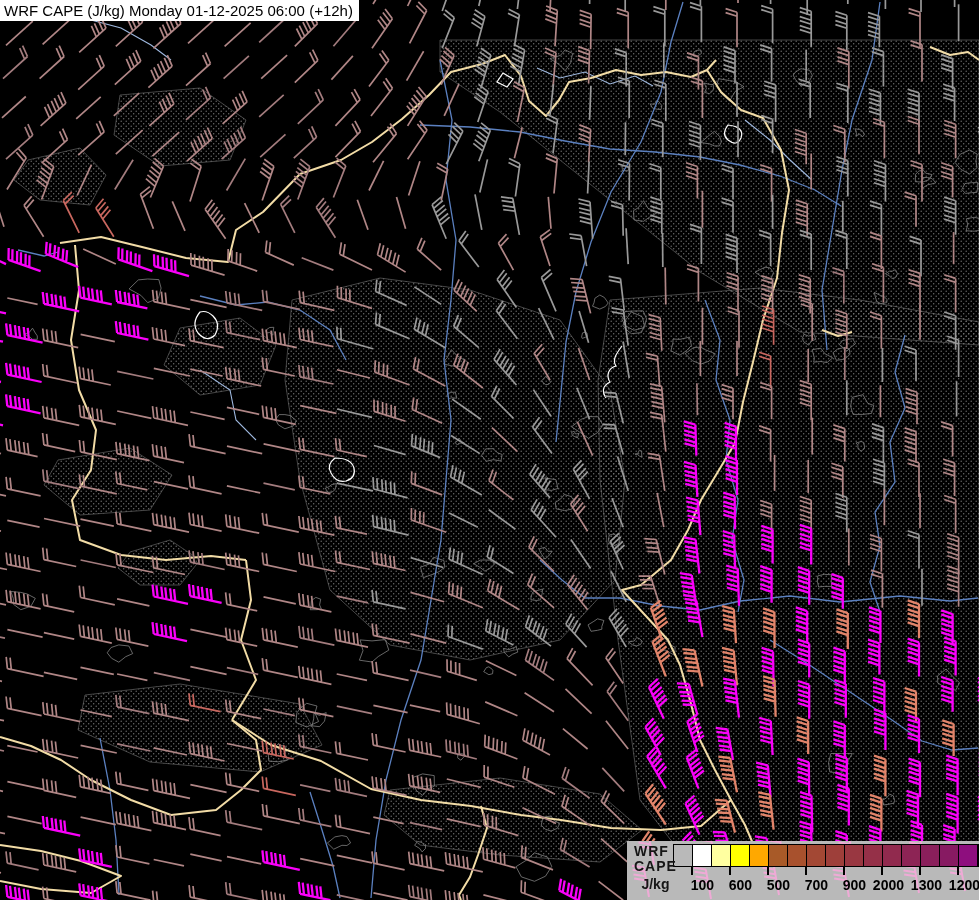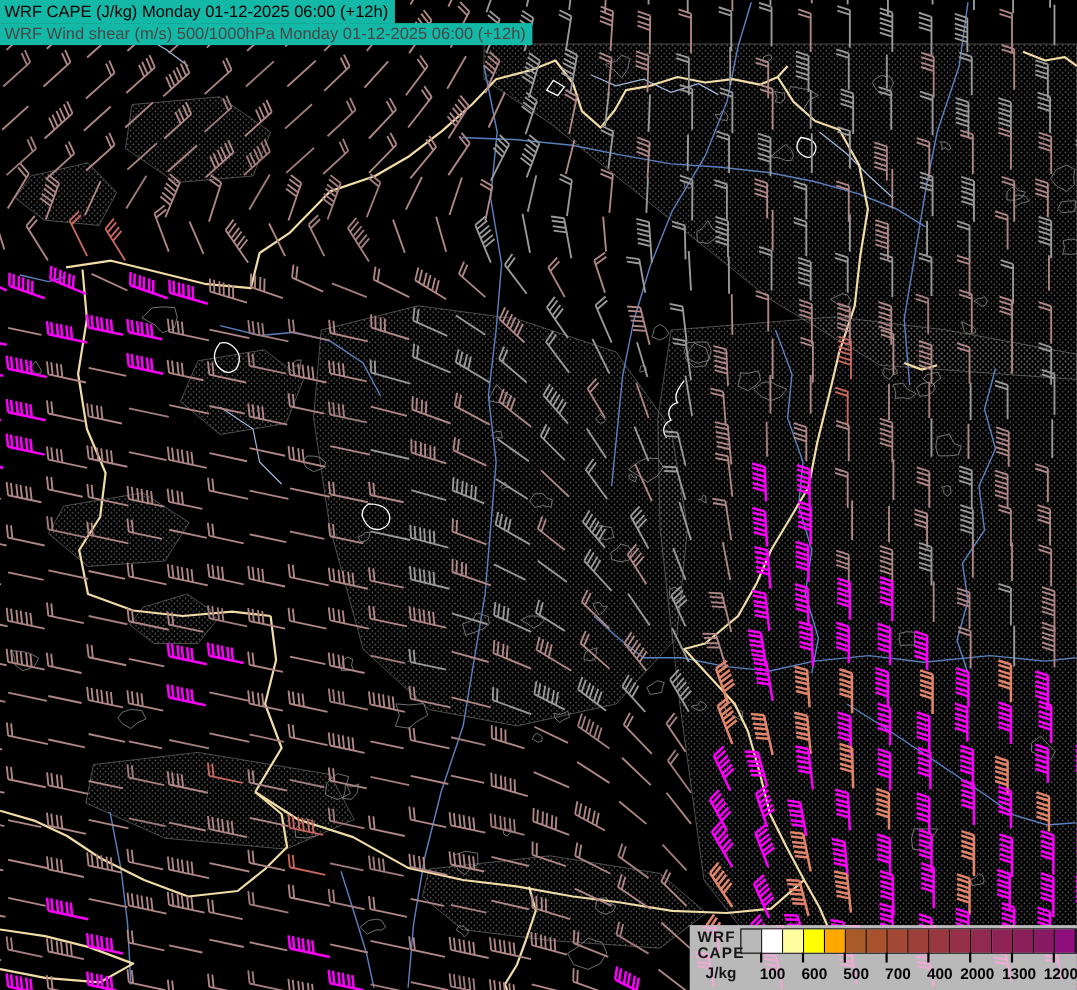--- a/index.html
+++ b/index.html
@@ -1,19 +1,19 @@
 <!DOCTYPE html>
 <html><head>
 <meta charset="utf-8">
 <style>
   html,body{margin:0;padding:0;background:#000;}
   .stage{position:relative;width:979px;height:900px;overflow:hidden;background:#000;
          font-family:"Liberation Sans", sans-serif;}
   #map-svg{position:absolute;left:0;top:0;}
-  .titlebar{position:absolute;left:0;display:inline-block;background:#14b8a6;
+  .titlebar{position:absolute;left:0;display:inline-block;background:#ffffff;
             font-size:15px;line-height:21px;padding:0 6px 0 4px;white-space:nowrap;}
   .titlebar.t1{top:0;color:#000;height:21px;}
   .titlebar.t2{top:21px;color:#474747;height:20px;line-height:20px;}
   .legend{position:absolute;left:627px;top:841px;width:352px;height:64px;background:#b9b9b9;overflow:hidden;font-weight:bold;}
   .legend-deco{position:absolute;left:0;top:0;z-index:0;}
   .legend-label{position:absolute;left:7px;top:3px;z-index:2;color:#161616;font-size:14px;
                 line-height:15px;letter-spacing:1px;}
   .legend-label .l3{margin-top:3px;letter-spacing:0;text-align:center;}
   .legend-strip{position:absolute;left:46px;top:3px;height:21px;z-index:1;border:1px solid #000;}
   .legend-box{position:absolute;top:0;height:21px;width:19px;border-right:1px solid #000;box-sizing:border-box;}
@@ -850,23 +850,20 @@
         <path d="M885.4,899.2L885.4,862.2M885.4,862.2L874.0,858.5M885.4,866.2L874.0,862.5M885.4,871.2L874.0,867.5M885.4,875.2L874.0,871.5M885.4,880.2L874.0,876.5M885.4,884.2L874.0,880.5" stroke="#fa00fa" stroke-width="2.3"></path>
         <path d="M920.0,898.2L920.0,863.2M920.0,863.2L908.6,859.5M920.0,867.2L908.6,863.5M920.0,872.2L908.6,868.5M920.0,876.2L908.6,872.5M920.0,881.2L908.6,877.5M920.0,885.2L908.6,881.5" stroke="#fa00fa" stroke-width="2.3"></path>
         <path d="M956.6,909.2L956.6,874.2M956.6,874.2L945.2,870.5M956.6,878.2L945.2,874.5M956.6,883.2L945.2,879.5M956.6,887.2L945.2,883.5M956.6,892.2L945.2,888.5M956.6,896.2L945.2,892.5" stroke="#fa00fa" stroke-width="2.3"></path>
         <path d="M989.2,909.2L989.2,878.2M989.2,878.2L977.8,874.5M989.2,882.2L977.8,878.5M989.2,887.2L977.8,883.5M989.2,891.2L977.8,887.5M989.2,896.2L977.8,892.5M989.2,900.2L977.8,896.5" stroke="#fa00fa" stroke-width="2.3"></path>
       </g>
     </svg>
 
   <div class="titlebar t1">
     <span>WRF CAPE (J/kg) Monday 01-12-2025 06:00 (+12h)</span>
   </div>
-  <div class="titlebar t2">
-    <span>WRF Wind shear (m/s) 500/1000hPa Monday 01-12-2025 06:00 (+12h)</span>
-  </div>
 
   <div class="legend" style="background: rgb(185, 185, 185);">
     <svg class="legend-deco" width="352" height="59">
         <path d="M22.0,56.0L16.8,26.5M16.8,26.5L4.9,24.8M17.5,30.4L5.6,28.7M18.4,35.3L6.5,33.6M19.0,39.3L7.2,37.6" stroke="#efaad6" stroke-width="2" fill="none"></path>
         <path d="M27.0,24.0L21.8,-5.5M21.8,-5.5L9.9,-7.2M22.5,-1.6L10.6,-3.3M23.4,3.3L11.5,1.6M24.0,7.3L12.2,5.6" stroke="#efaad6" stroke-width="2" fill="none"></path>
         <path d="M84.0,58.0L78.8,28.5M78.8,28.5L66.9,26.8M79.5,32.4L67.6,30.7M80.4,37.3L68.5,35.6M81.0,41.3L69.2,39.6" stroke="#efaad6" stroke-width="2" fill="none"></path>
         <path d="M89.0,26.0L83.8,-3.5M83.8,-3.5L71.9,-5.2M84.5,0.4L72.6,-1.3M85.4,5.3L73.5,3.6M86.0,9.3L74.2,7.6" stroke="#efaad6" stroke-width="2" fill="none"></path>
         <path d="M152.0,54.0L146.8,24.5M146.8,24.5L134.9,22.8M147.5,28.4L135.6,26.7M148.4,33.3L136.5,31.6M149.0,37.3L137.2,35.6" stroke="#efaad6" stroke-width="2" fill="none"></path>
         <path d="M157.0,22.0L151.8,-7.5M151.8,-7.5L139.9,-9.2M152.5,-3.6L140.6,-5.3M153.4,1.3L141.5,-0.4M154.0,5.3L142.2,3.6" stroke="#efaad6" stroke-width="2" fill="none"></path>
         <path d="M222.0,56.0L216.8,26.5M216.8,26.5L204.9,24.8M217.5,30.4L205.6,28.7M218.4,35.3L206.5,33.6M219.0,39.3L207.2,37.6" stroke="#efaad6" stroke-width="2" fill="none"></path>
@@ -901,21 +898,21 @@
     <div id="legend-ticks">
         <div class="legend-tick" style="left: 64px;"></div>
         <div class="legend-num" style="left: 43px;">100</div>
         <div class="legend-tick" style="left: 102px;"></div>
         <div class="legend-num" style="left: 81px;">600</div>
         <div class="legend-tick" style="left: 140px;"></div>
         <div class="legend-num" style="left: 119px;">500</div>
         <div class="legend-tick" style="left: 178px;"></div>
         <div class="legend-num" style="left: 157px;">700</div>
         <div class="legend-tick" style="left: 216px;"></div>
-        <div class="legend-num" style="left: 195px;">400</div>
+        <div class="legend-num" style="left: 195px;">900</div>
         <div class="legend-tick" style="left: 254px;"></div>
         <div class="legend-num" style="left: 233px;">2000</div>
         <div class="legend-tick" style="left: 292px;"></div>
         <div class="legend-num" style="left: 271px;">1300</div>
         <div class="legend-tick" style="left: 330px;"></div>
         <div class="legend-num" style="left: 309px;">1200</div>
       </div>
   </div>
 </div>
 

